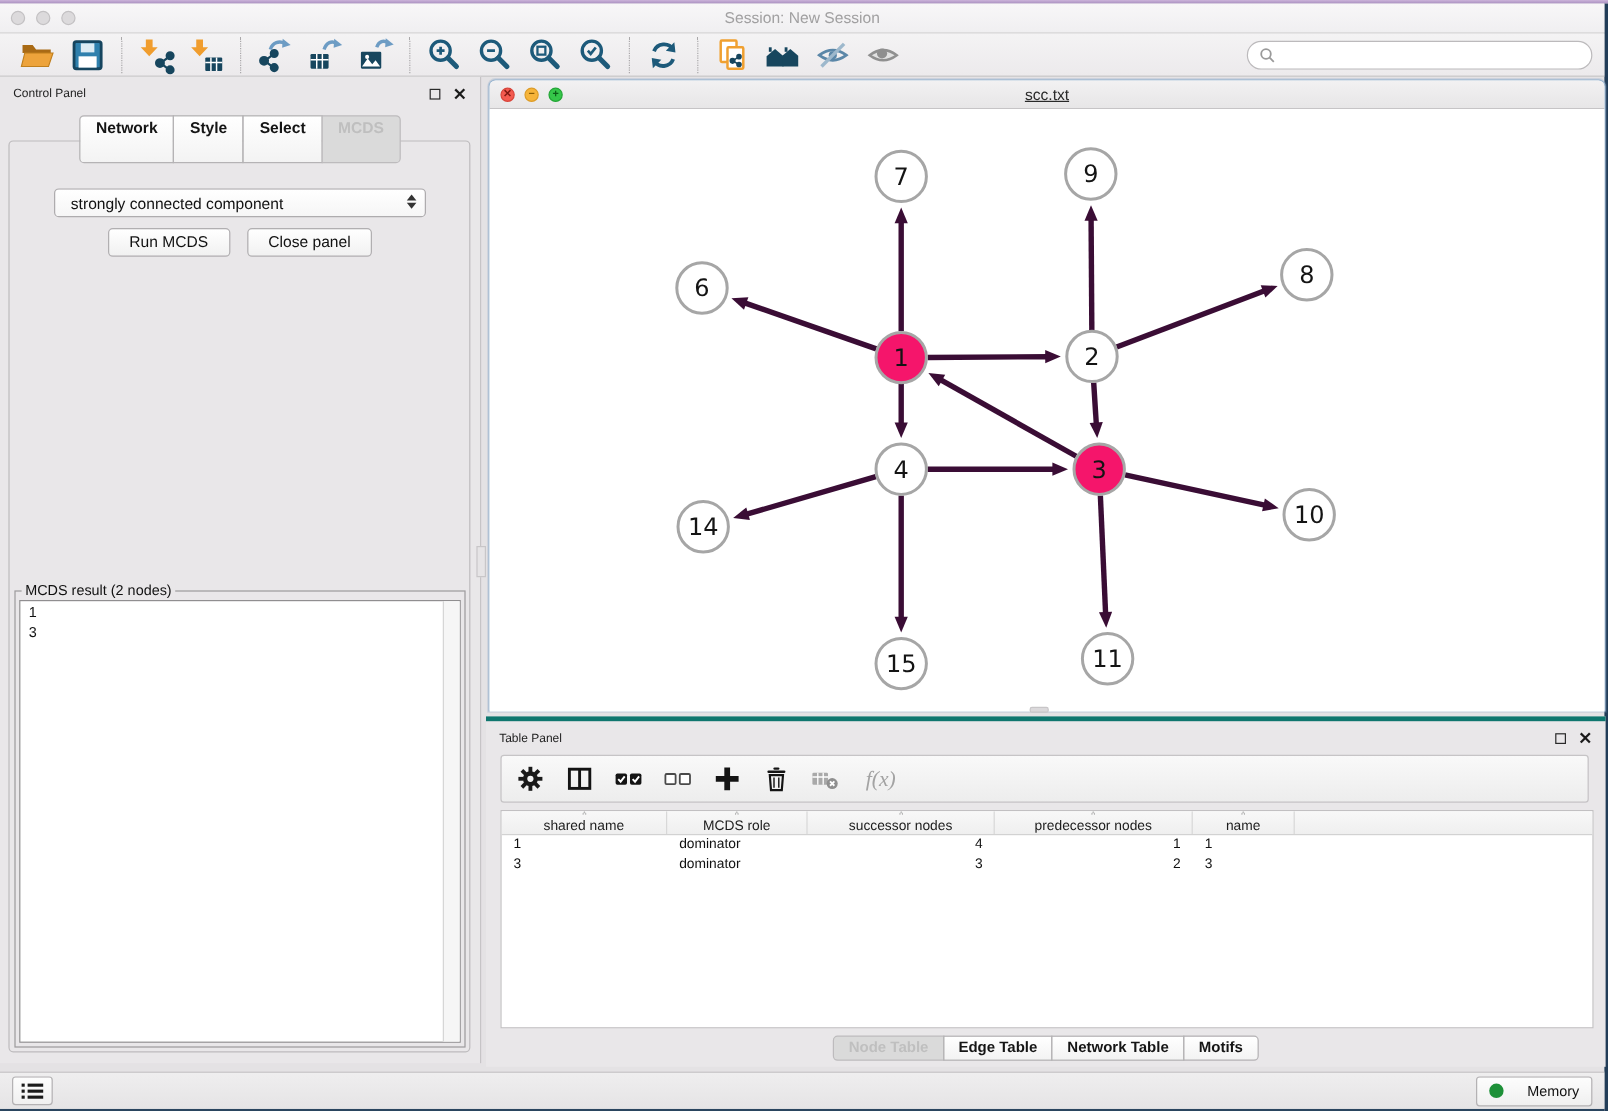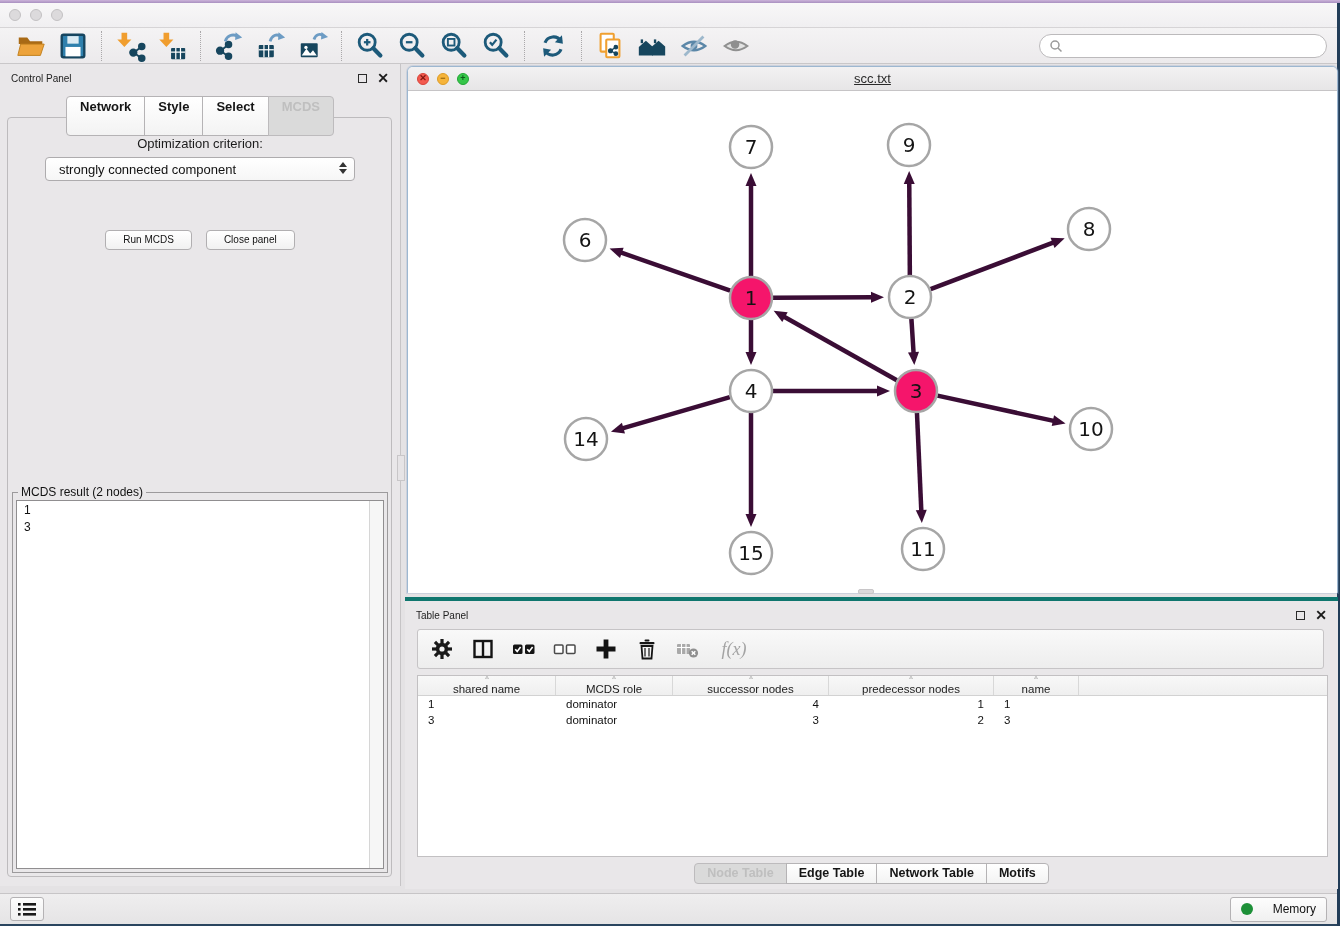--- a/index.html
+++ b/index.html
@@ -42,21 +42,21 @@
   .cp-tabs{position:absolute;top:32px;left:0;right:0;text-align:center;z-index:2;}
   .cp-body{position:absolute;left:7px;top:53px;width:385px;height:760px;border:1px solid #bdbbbd;border-radius:4px;background:#e9e7e9;box-sizing:border-box;}
   .opt-label{position:absolute;top:72px;left:0;right:0;text-align:center;font-size:13px;color:#1b1b1b;}
   .dropdown{position:absolute;top:93px;left:45px;width:310px;height:24px;background:linear-gradient(#ffffff,#f6f6f6);border:1px solid #aeacae;border-radius:4px;box-sizing:border-box;display:flex;align-items:center;padding:0 26px 0 13px;}
   .dropdown .dd-text{font-size:13px;color:#111;white-space:nowrap;}
   .dd-arrows{position:absolute;right:7px;top:4px;display:flex;flex-direction:column;gap:2px;}
   .dd-arrows i{display:block;width:0;height:0;border-left:4px solid transparent;border-right:4px solid transparent;}
   .dd-up{border-bottom:5px solid #333;}
   .dd-down{border-top:5px solid #333;}
   .cp-buttons{position:absolute;top:126px;left:0;right:0;display:flex;justify-content:center;gap:14px;}
-  .btn{background:linear-gradient(#ffffff,#f1f1f1);border:1px solid #b1afb1;border-radius:4px;padding:3px 17px 4px;font-size:10px;color:#111;font-family:"Liberation Sans",sans-serif;margin-top:40px;}
+  .btn{background:linear-gradient(#ffffff,#f1f1f1);border:1px solid #b1afb1;border-radius:4px;padding:3px 17px 4px;font-size:13px;color:#111;font-family:"Liberation Sans",sans-serif;}
   .groupbox{position:absolute;left:12px;top:428px;width:376px;height:381px;border:1px solid #9c9a9c;box-sizing:border-box;}
   .legend{position:absolute;top:-8px;left:5px;background:#e9e7e9;padding:0 3px;font-size:12px;color:#111;}
   .result-area{position:absolute;left:3px;right:3px;top:7px;bottom:3px;background:#fff;border:1px solid #908e90;}
   .vtrack{position:absolute;top:0;right:0;bottom:0;width:13px;background:#f6f6f6;border-left:1px solid #d6d6d6;}
   .result-text{position:absolute;left:7px;top:1px;font-size:12px;line-height:17px;color:#111;white-space:pre;}
 
   
   .net-window{position:absolute;left:407px;top:66px;width:931px;height:527px;border:1px solid #9db7d0;border-radius:6px 6px 0 0;background:#fff;box-sizing:border-box;box-shadow:0 0 0 1px rgba(130,160,195,.25);}
   .net-titlebar{position:relative;height:23px;background:linear-gradient(#f2f1f2,#e7e6e7);border-bottom:1px solid #c6c4c6;border-radius:5px 5px 0 0;display:flex;align-items:center;}
   .net-lights{display:flex;gap:8px;padding-left:9px;z-index:2;}
@@ -93,20 +93,21 @@
   <div class="desktop-top"></div>
   <div class="desktop-right"></div>
   <div class="desktop-bottom"></div>
 
   <div class="titlebar">
     <div class="traffic">
       <span class="light inactive"></span>
       <span class="light inactive"></span>
       <span class="light inactive"></span>
     </div>
+    <div class="title-text">Session: New Session</div>
   </div>
 
   <div class="toolbar">
     <span class="tbtn">
       <svg width="32" height="32" viewBox="0 0 34 34">
           <path d="M4 8 h9 l3 4 h13 v3 H4z" fill="#a96a15"></path>
           <path d="M6 15 h25 l-4 12 H3z" fill="#eda33b" stroke="#c07f1d" stroke-width="1"></path>
         </svg>
     </span>
     <span class="tbtn">
@@ -268,21 +269,20 @@
         <span class="close-icon">✕</span>
       </span>
     </div>
     <div class="cp-tabs"><span class="tabset" id="cp-tabset">
           <span class="tab">Network</span>
           <span class="tab">Style</span>
           <span class="tab">Select</span>
           <span class="tab active">MCDS</span>
         </span></div>
     <div class="cp-body"></div>
-    <div class="opt-label">Optimization criterion:</div>
     <div class="dropdown">
       <span class="dd-text">strongly connected component</span>
       <span class="dd-arrows">
           <i class="dd-up"></i>
           <i class="dd-down"></i>
         </span>
     </div>
     <div class="cp-buttons">
       <button class="btn">Run MCDS</button>
       <button class="btn">Close panel</button>

